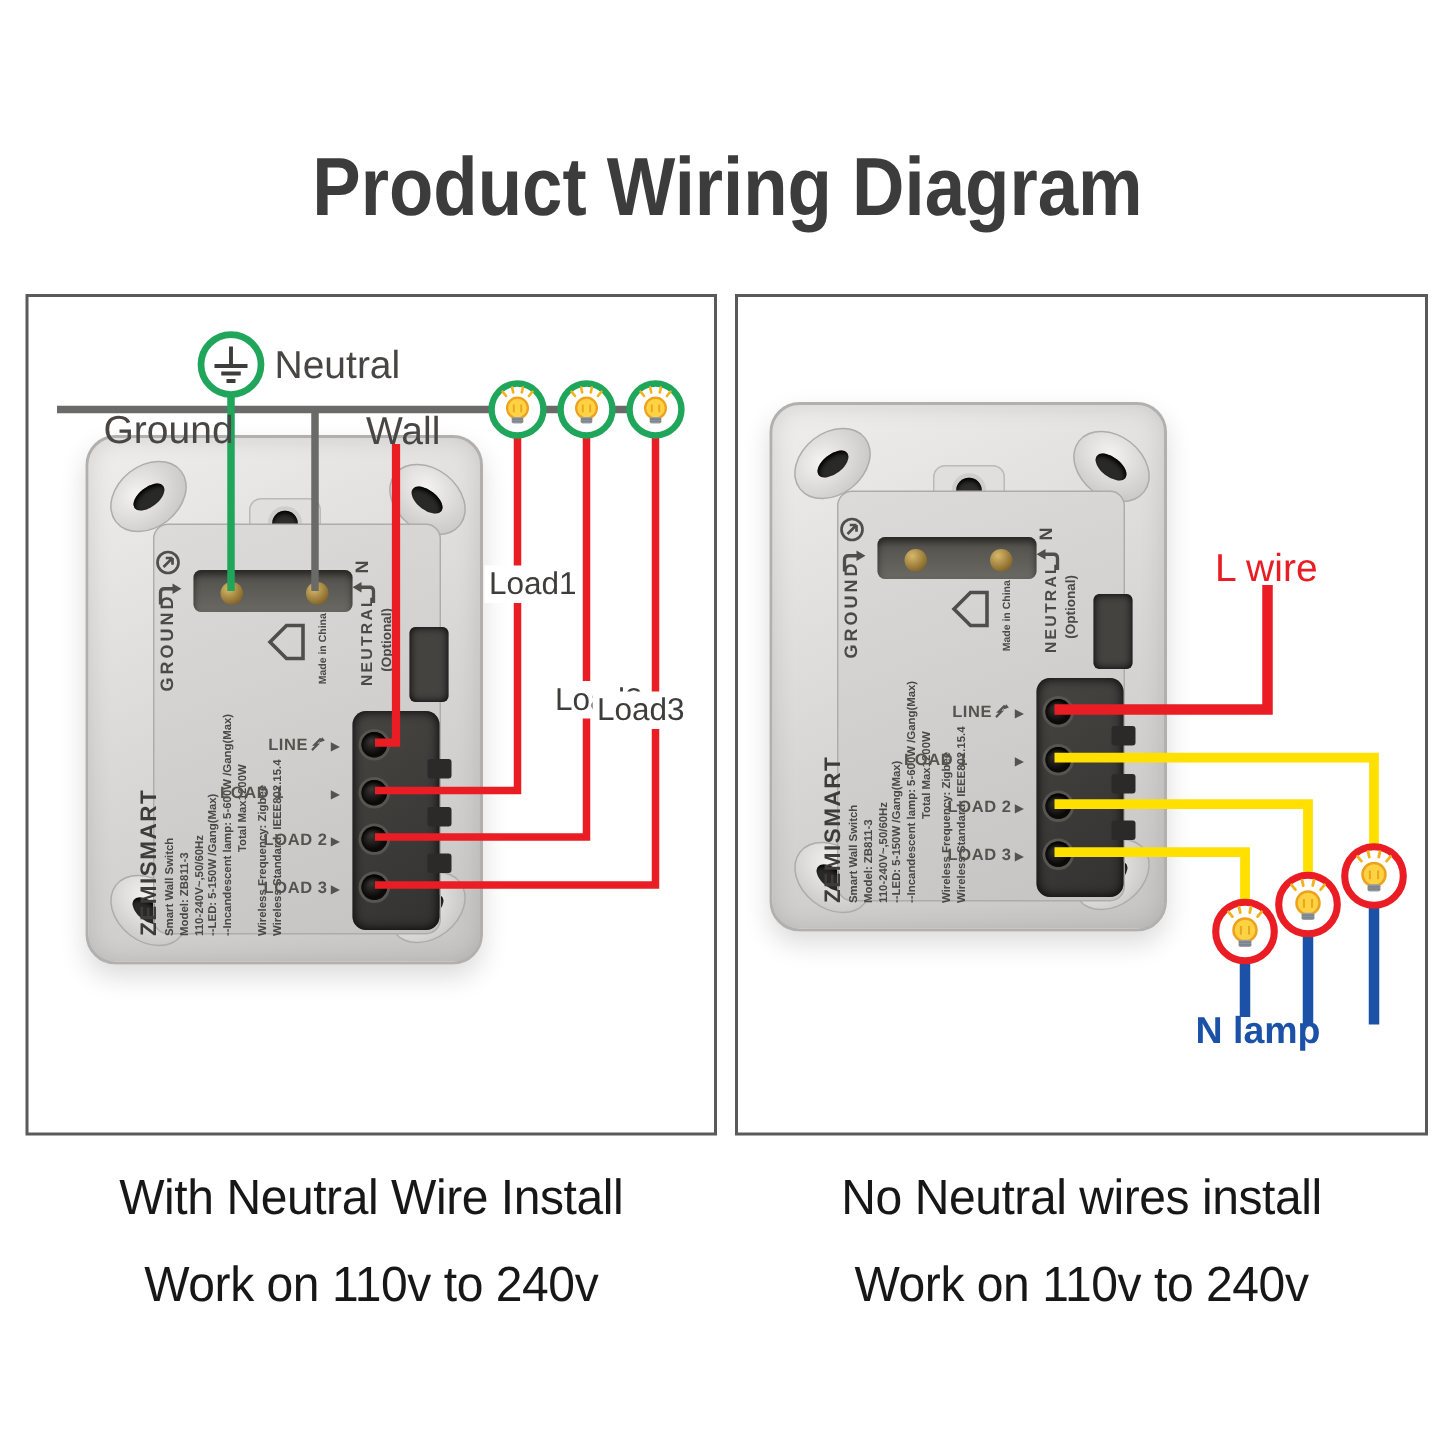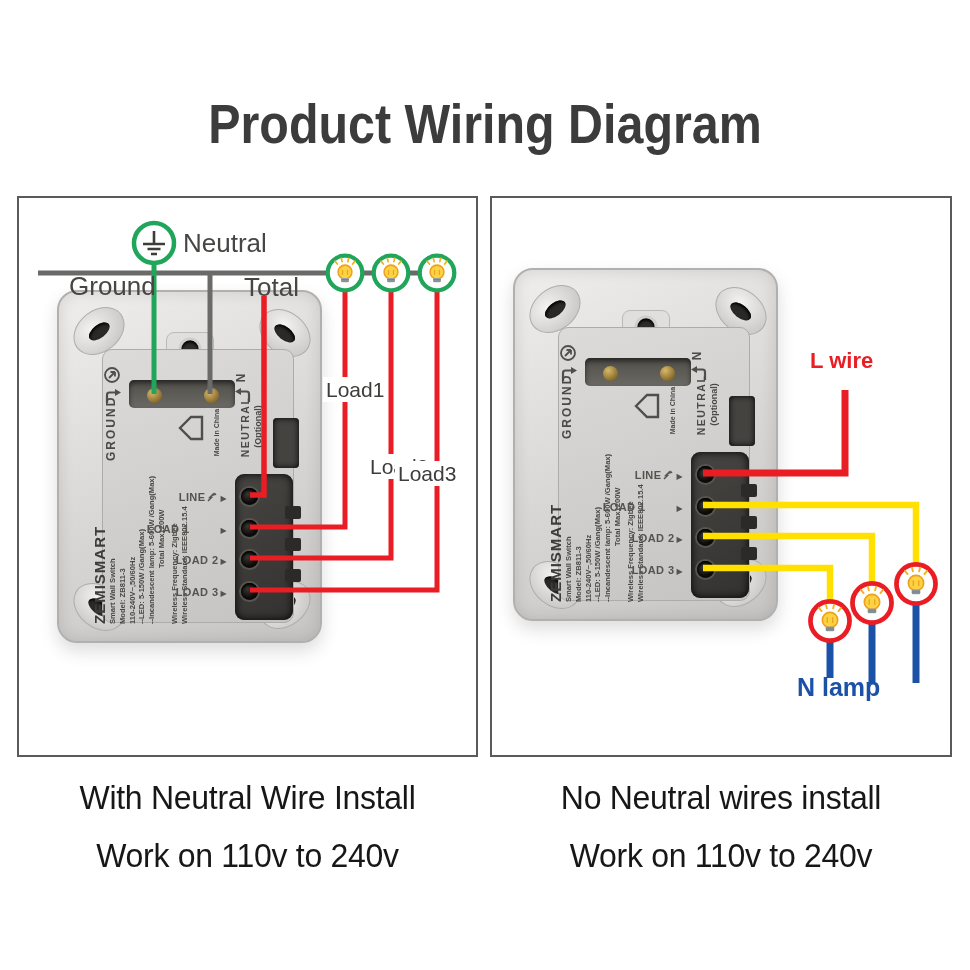--- a/index.html
+++ b/index.html
@@ -25,21 +25,21 @@
 
   
   .lbl{position:absolute;z-index:6;line-height:1.2;white-space:nowrap;color:#474645;}
   .neutral{left:183px;top:228px;font-size:26px;}
   .groundw{left:69px;top:271px;font-size:26px;}
   .livew{left:244px;top:272px;font-size:26px;}
   .loadlbl{font-size:21px;color:#3e3d3c;background:#fff;padding:0 3px;}
   .load1{left:323px;top:377px;}
   .load2{left:367px;top:419px;margin-top:35px;}
   .load3{left:395px;top:461px;}
-  .lwire{left:810px;top:348px;font-size:22px;font-weight:bold;color:var(--wire-red);}
+  .lwire{left:810px;top:363px;font-size:26px;font-weight:normal;color:var(--wire-red);}
   .nwire{left:797px;top:672px;font-size:25px;font-weight:bold;color:var(--wire-blue);}
 
   
   .overlay{position:absolute;left:0;top:0;z-index:5;pointer-events:none;}
   .w{fill:none;stroke-linejoin:miter;stroke-linecap:butt;}
   .wgray{stroke:#6a6a68;stroke-width:5;}
   .wgreen{stroke:var(--wire-green);stroke-width:5;}
   .wred{stroke:var(--wire-red);stroke-width:5;}
   .w55{stroke-width:5.5;}
   .w7{stroke-width:7;}
@@ -100,21 +100,21 @@
   .combtop{position:absolute;left:214px;top:126px;width:26px;height:50px;background:#454340;
      border-radius:4px;box-shadow:inset 0 0 6px #000;}
   .tblock{position:absolute;left:176px;top:182px;width:58px;height:146px;border-radius:9px;
      background:linear-gradient(145deg,#474542,#343230);box-shadow:inset 0 0 8px #000;}
   .tooth{position:absolute;left:226px;width:16px;height:13px;background:#2b2a28;border-radius:2px;}
   .tooth.th1{top:214px;}.tooth.th2{top:246px;}.tooth.th3{top:277px;}
   .term{position:absolute;left:182px;width:17px;height:17px;border-radius:50%;
      background:radial-gradient(circle at 40% 35%,#3a3835,#0c0b0a 60%);
      box-shadow:0 0 0 2px #57554f, inset 0 2px 3px #000;}
   .term.tm1{top:196px;}.term.tm2{top:228px;}.term.tm3{top:259px;}.term.tm4{top:291px;}
-  .tlabel{position:absolute;right:93px;height:12px;display:flex;align-items:center;gap:2px;
+  .tlabel{position:absolute;right:93px;height:12px;display:flex;gap:2px;
      font-size:11px;font-weight:bold;color:#56534f;letter-spacing:.4px;white-space:nowrap;line-height:12px;}
   .tlabel .tri::after{content:"▶";font-size:8px;line-height:1;color:#56534f;}
   .tla1{top:199px;}.tla2{top:231px;gap:31px;}.tla3{top:262px;}.tla4{top:294px;}
   .bolt path{stroke:#56534f;stroke-width:1.6;fill:none;}
   .bolt .ah{fill:#56534f;stroke:none;}
   .ic{position:absolute;}
   .ic path,.ic circle{stroke:#504e4b;fill:none;}
   .ic .fill{fill:#504e4b;stroke:none;}
   .circ{left:44px;top:74px;}
   .bent-l{left:44px;top:95px;}
@@ -359,21 +359,21 @@
       </g>
       <g transform="translate(830,621) scale(1.05)">
         <circle class="ring ring-red" r="18.6"></circle>
           <use href="#bulb-glyph"></use>
       </g>
     </g>
   </svg>
 
   <div class="lbl neutral">Neutral</div>
   <div class="lbl groundw">Ground</div>
-  <div class="lbl livew">Total</div>
+  <div class="lbl livew">Wall</div>
   <div class="lbl loadlbl load1">Load1</div>
   <div class="lbl loadlbl load2">Load2</div>
   <div class="lbl loadlbl load3">Load3</div>
   <div class="lbl lwire">L wire</div>
   <div class="lbl nwire">N lamp</div>
 
   <div class="caption cap-l row1">With Neutral Wire Install</div>
   <div class="caption cap-l row2">Work on 110v to 240v</div>
   <div class="caption cap-r row1">No Neutral wires install</div>
   <div class="caption cap-r row2">Work on 110v to 240v</div>

